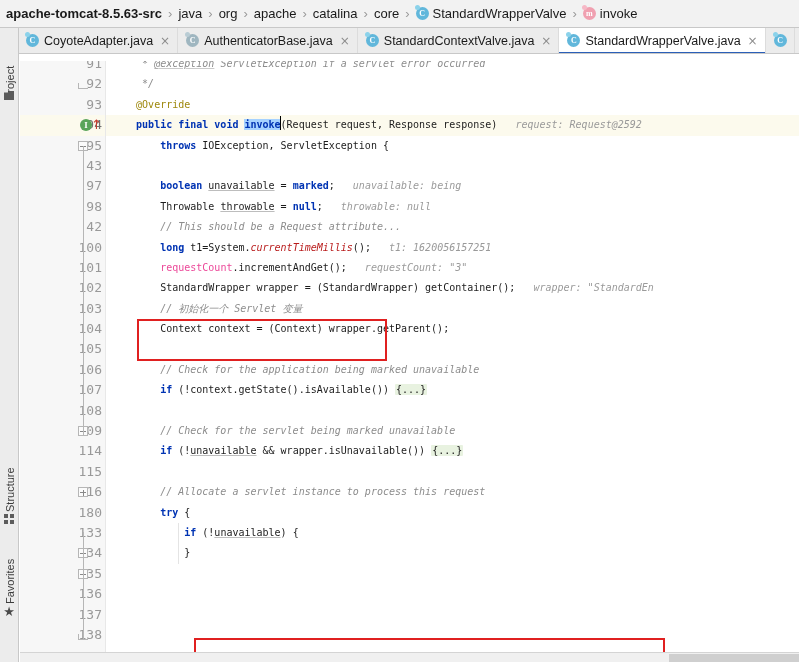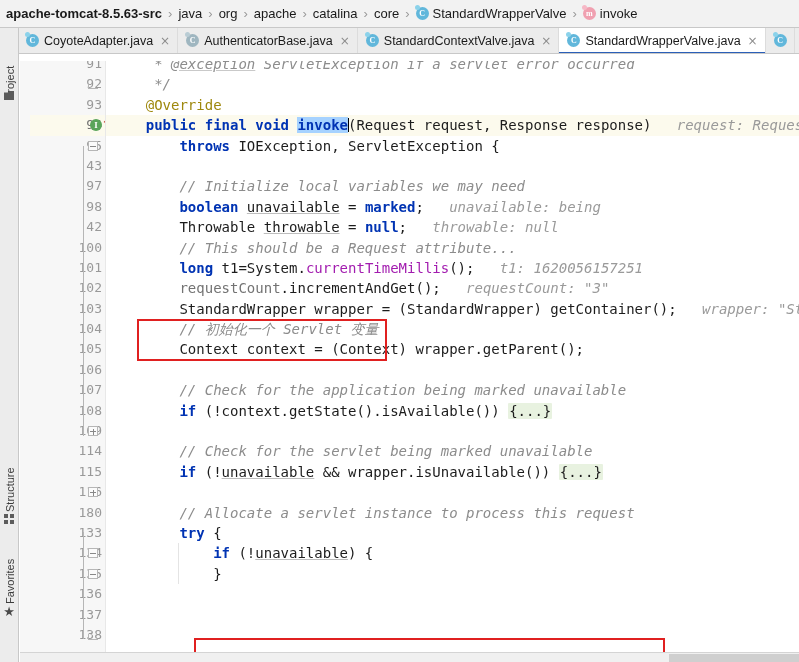--- a/index.html
+++ b/index.html
@@ -102,21 +102,21 @@
     font-size:13px;line-height:12px;text-align:center;
   }
 
   
   .editor{
     position:absolute;left:20px;top:54px;width:779px;height:608px;
     background:#ffffff;overflow:hidden;
   }
   .gutter{
     position:absolute;left:0;top:0;width:86px;height:608px;
-    background:#f7f7f7;box-sizing:border-box;padding-left:10px;
+    background:#f7f7f7;box-sizing:border-box;
   }
   .gutter-line-rule{
     position:absolute;left:85px;top:0;width:1px;height:608px;background:#e8e8e8;
   }
   .code-area{
     position:absolute;left:86px;top:0;right:0;height:608px;
     font-family:"DejaVu Sans Mono", monospace;
   }
 
   .row{position:relative;height:20.4px;}
@@ -153,32 +153,32 @@
     font-family:"Liberation Serif",serif;font-size:9px;color:#fff;
     text-align:center;line-height:12px;font-weight:bold;
   }
   .override-arrow{
     position:absolute;left:71px;top:2.5px;width:7px;height:14px;
     color:#c43b2f;font-size:13px;line-height:14px;font-family:"DejaVu Sans",sans-serif;
   }
 
   .cl{
     position:relative;height:20.4px;line-height:20.4px;
-    font-family:"DejaVu Sans Mono",monospace;font-size:14px;
+    font-family:"DejaVu Sans Mono",monospace;font-size:10px;
     color:#1c1c1c;white-space:pre;padding-left:6px;box-sizing:border-box;
   }
   .cl.caret{background:#fcfaed;}
   .cl.exec{background:#2a5fb4;}
   .cl.exec span{color:#ffffff !important;}
 
   .kw{color:#0033b3;font-weight:bold;}
   .cm{color:#8c8c8c;font-style:italic;}
   .an{color:#9e880d;}
-  .fld{color:#737373;}
-  .mi{color:#a21caf;}
+  .fld{color:#ec4899;}
+  .mi{color:#b91c1c;font-style:italic;}
   .hint{color:#9a9a9a;font-style:italic;}
   .ul{text-decoration:underline;text-decoration-color:#bdbdbd;}
   .ulg{text-decoration:underline;text-decoration-color:#c9c9c9;}
   .sel{background:#a6d2ff;}
   .caret-bar{
     display:inline-block;width:1px;height:14px;background:#000;
     vertical-align:-2px;margin:0 -0.5px;
   }
   .folded{background:#e8f2e0;color:#1c1c1c;padding:0 1px;border-radius:1px;}
   .indentguide{
@@ -391,21 +391,20 @@
       <div class="cl"><span class="cm">     */</span></div>
 
       <div class="cl"><span class="an">    @Override</span></div>
 
       <div class="cl caret"><span class="kw">    public final void </span><span class="sel kw">invoke</span><span class="caret-bar"></span><span>(Request request, Response response)</span><span class="hint">   request: Request@2592</span></div>
 
       <div class="cl"><span class="kw">        throws </span><span>IOException, ServletException {</span></div>
 
       <div class="cl"><span> </span></div>
 
-      <div class="cl"><span class="cm">        // Initialize local variables we may need</span></div>
 
       <div class="cl"><span class="kw">        boolean </span><span class="ul">unavailable</span><span> = </span><span class="kw">marked</span><span>;</span><span class="hint">   unavailable: being</span></div>
 
       <div class="cl"><span>        Throwable </span><span class="ul">throwable</span><span> = </span><span class="kw">null</span><span>;</span><span class="hint">   throwable: null</span></div>
 
       <div class="cl"><span class="cm">        // This should be a Request attribute...</span></div>
 
       <div class="cl"><span class="kw">        long </span><span>t1=System.</span><span class="mi">currentTimeMillis</span><span>();</span><span class="hint">   t1: 1620056157251</span></div>
 
       <div class="cl"><span>        </span><span class="fld">requestCount</span><span>.incrementAndGet();</span><span class="hint">   requestCount: "3"</span></div>

